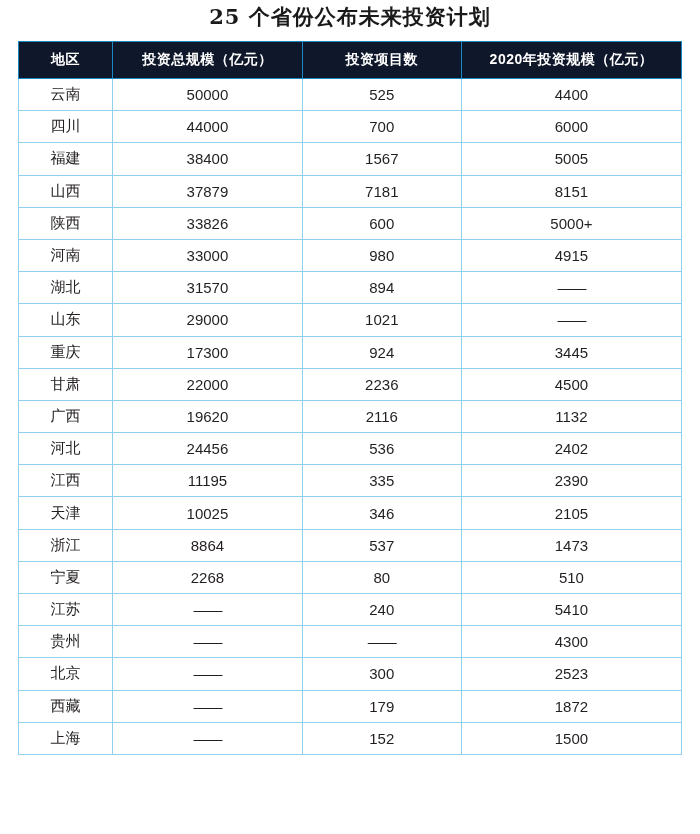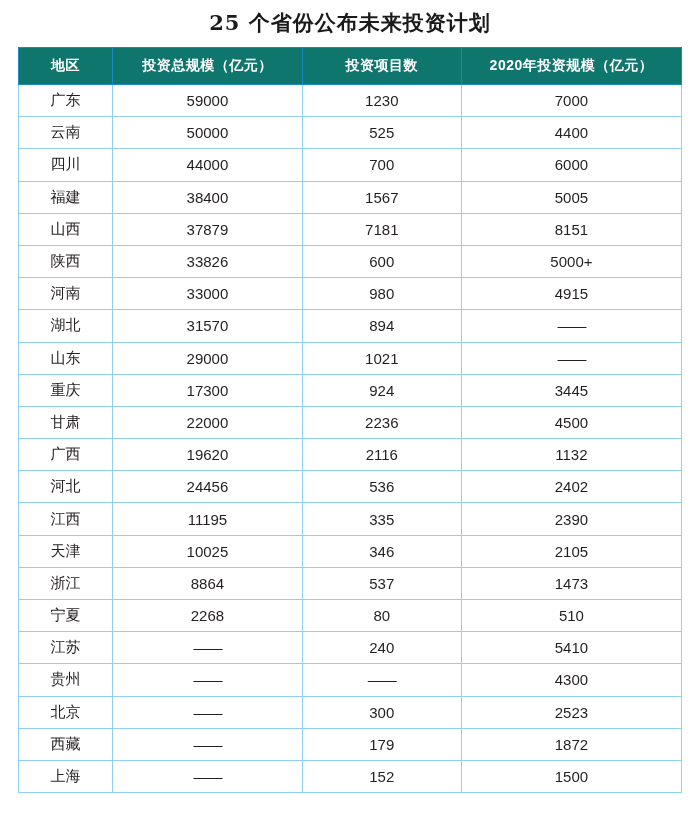--- a/index.html
+++ b/index.html
@@ -18,36 +18,36 @@
     width: 700px;
     height: 834px;
     box-sizing: border-box;
     padding: 0 18px;
   }
   .title {
     text-align: center;
     font-size: 21px;
     font-weight: bold;
     letter-spacing: 1px;
-    padding: 9px 0 10px 0;
+    padding: 3px 0 10px 0;
     color: #1a1a1a;
     font-family: "DejaVu Serif", "Liberation Serif", serif;
   }
   table {
     width: 100%;
     border-collapse: collapse;
     table-layout: fixed;
   }
   col.c0 { width: 14.2%; }
   col.c1 { width: 28.6%; }
   col.c2 { width: 24.0%; }
   col.c3 { width: 33.2%; }
 
   thead th {
-    background: #0f766e;
+    background: #0f172a;
     color: #ffffff;
     font-size: 14px;
     font-weight: bold;
     height: 34px;
     border: 1px solid #1a8ac6;
     text-align: center;
     vertical-align: middle;
     letter-spacing: 0.5px;
   }
   tbody td {
@@ -82,26 +82,20 @@
     <thead>
       <tr>
         <th>地区</th>
         <th>投资总规模（亿元）</th>
         <th>投资项目数</th>
         <th>2020年投资规模（亿元）</th>
       </tr>
     </thead>
     <tbody>
       <tr>
-        <td class="region">广东</td>
-        <td>59000</td>
-        <td>1230</td>
-        <td>7000</td>
-      </tr>
-      <tr>
         <td class="region">云南</td>
         <td>50000</td>
         <td>525</td>
         <td>4400</td>
       </tr>
       <tr>
         <td class="region">四川</td>
         <td>44000</td>
         <td>700</td>
         <td>6000</td>

